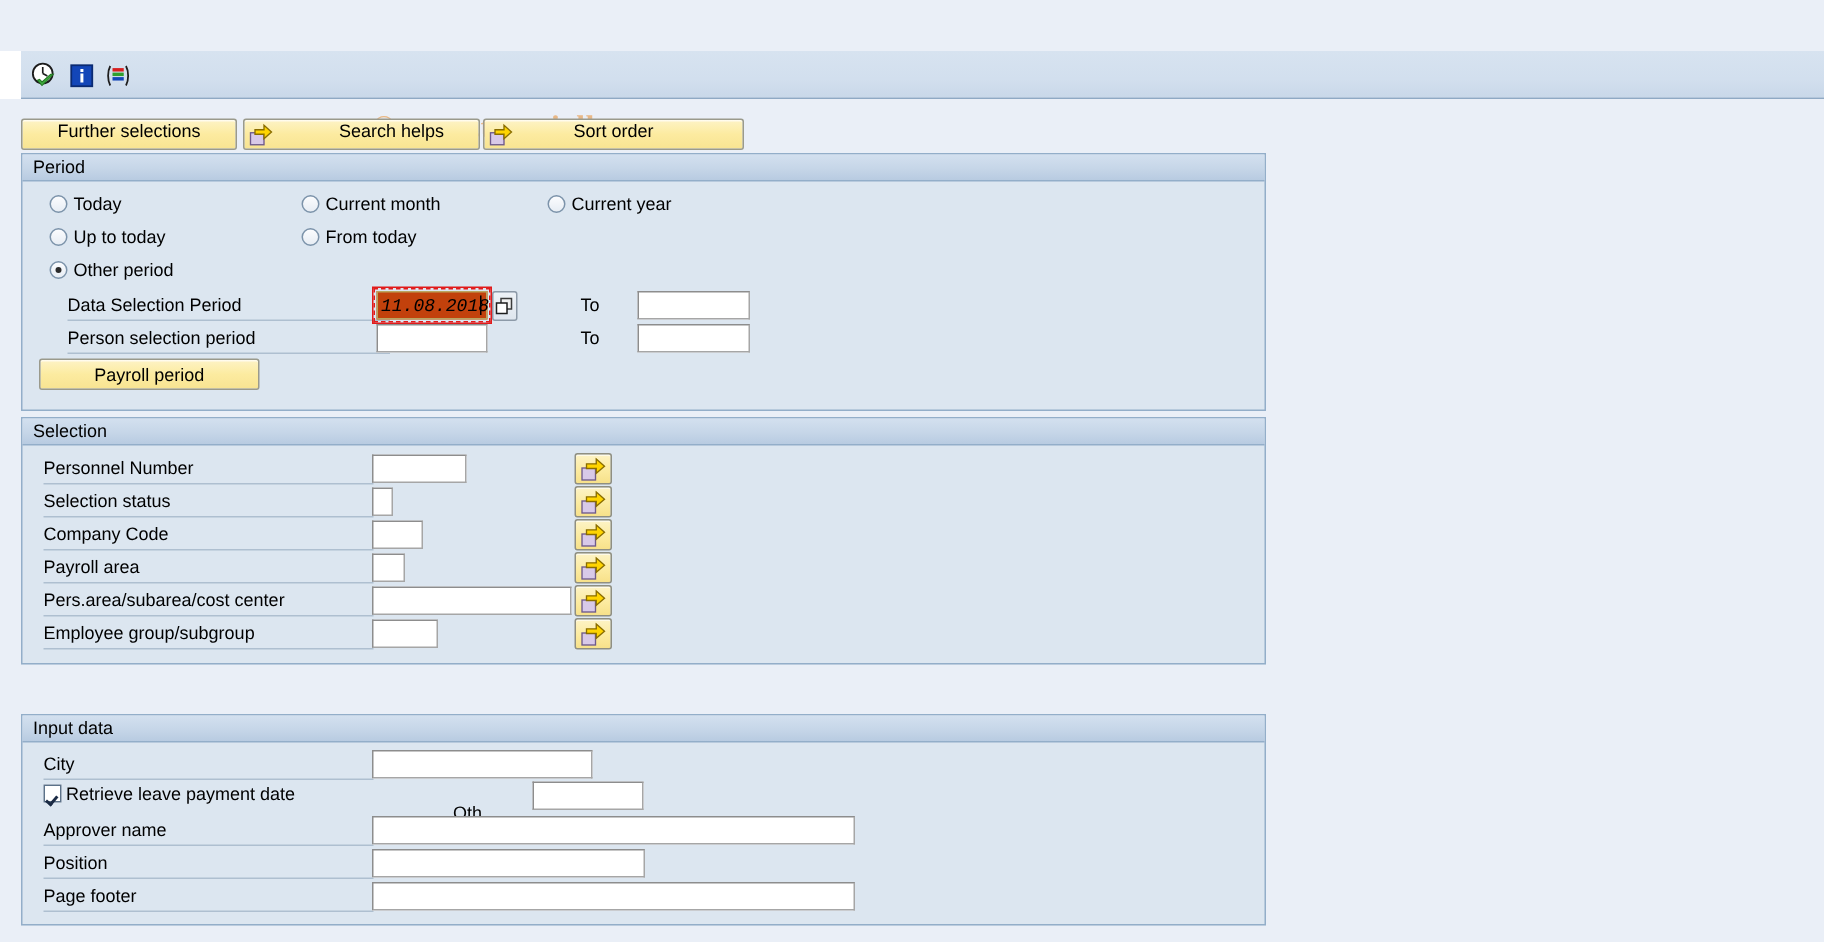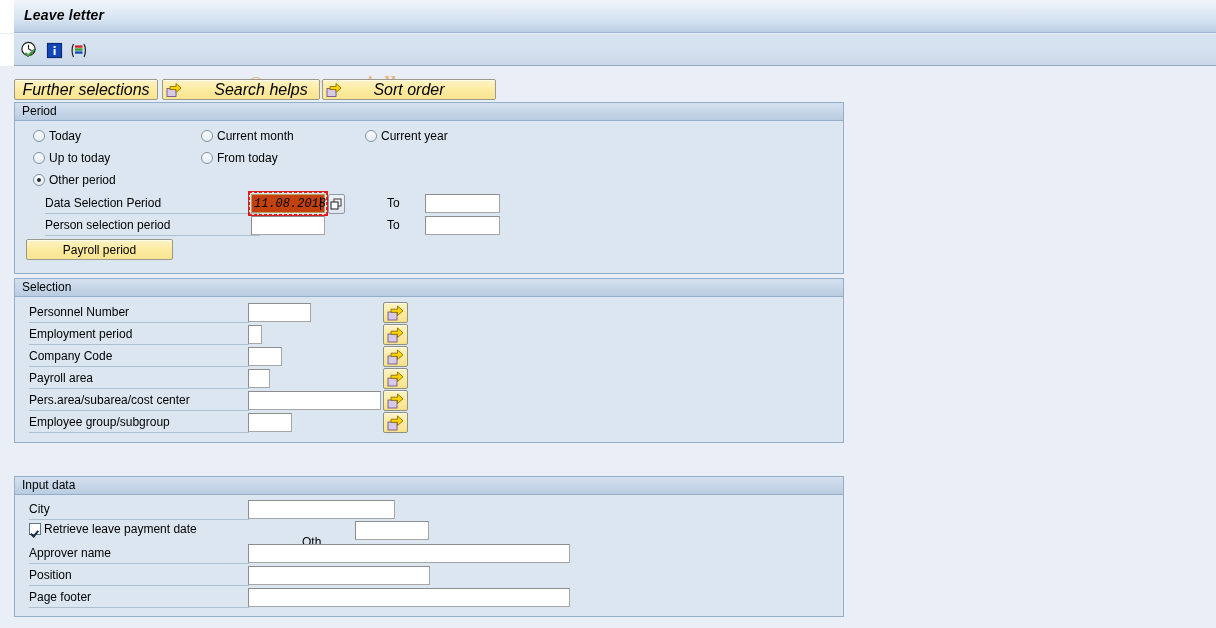--- a/index.html
+++ b/index.html
@@ -72,27 +72,26 @@
   .btnrow {
     position: absolute; left: 14px; top: 79px;
     height: 21px;
   }
   .sapbtn {
     position: absolute; top: 0;
     height: 21px;
     background: linear-gradient(to bottom,#fdf3c6 0%, #fceba0 50%, #f8e492 100%);
     border: 1px solid #9a9a8c;
     border-radius: 2px;
-    font-size: 16px;
+    font-size: 12px;
     color: #000;
-    display: flex; align-items: flex-end; justify-content: center;
+    display: flex; align-items: flex-start; justify-content: center;
     cursor: pointer;
     white-space: nowrap;
     box-shadow: inset 0 1px 0 rgba(255,255,255,.7);
-    font-style: italic;
   }
   .sapbtn .arrowicon {
     position: absolute; left: 3px; top: 2px;
     width: 16px; height: 16px;
   }
   .btn-further { left: 0;   width: 144px; }
   .btn-search  { left: 148px; width: 158px; padding-left: 40px; }
   .btn-sort    { left: 308px; width: 174px; }
 
   
@@ -234,24 +233,20 @@
     border-bottom: 2px solid #1a2a44;
     transform: rotate(40deg);
   }
   .cblabel { font-size: 12px; }
 </style>
 </head>
 <body>
 
 <div id="app">
 
-  <div class="titlebar">
-    <div class="titlebar-leftpad"></div>
-    <div class="title-text">Leave letter</div>
-  </div>
 
   <div class="icontoolbar">
     <div class="icontoolbar-leftpad"></div>
 
     <div class="tb-icon i1">
       <svg width="19" height="19" viewBox="0 0 19 19">
         <circle cx="8.5" cy="8" r="6.6" fill="#ffffff" stroke="#1d1d1d" stroke-width="1.2"></circle>
         <line x1="8.5" y1="8" x2="8.5" y2="3.7" stroke="#1d1d1d" stroke-width="1.1"></line>
         <line x1="8.5" y1="8" x2="11.6" y2="9.6" stroke="#1d1d1d" stroke-width="1.1"></line>
         <path d="M5 12.5 L8 16 L15.5 8.5 L13.8 8.5 L8 13.6 L6.4 11.9 Z" fill="#3fae3f" stroke="#227722" stroke-width=".7"></path>
@@ -376,21 +371,21 @@
       </div>
       <div class="sapinput" style="left:233px; top:6px; width:63px;"></div>
       <div class="multibtn" style="left:368px; top:5px;">
         <svg width="17" height="16" viewBox="0 0 17 16">
           <rect x="1" y="7" width="9" height="8" fill="#d8c9e8" stroke="#6e5a8c" stroke-width=".9"></rect>
           <path d="M4 4.2 L10.5 4.2 L10.5 1 L16 5.8 L10.5 10.5 L10.5 7.3 L4 7.3 Z" fill="#ffd400" stroke="#8a6d00" stroke-width=".9"></path>
         </svg>
       </div>
 
       <div class="frow" style="left:14px; top:29px; width:220px;">
-        <span class="flabel">Employment period</span>
+        <span class="flabel">Selection status</span>
         <span class="fline" style="width:220px;"></span>
       </div>
       <div class="sapinput" style="left:233px; top:28px; width:14px;"></div>
       <div class="multibtn" style="left:368px; top:27px;">
         <svg width="17" height="16" viewBox="0 0 17 16">
           <rect x="1" y="7" width="9" height="8" fill="#d8c9e8" stroke="#6e5a8c" stroke-width=".9"></rect>
           <path d="M4 4.2 L10.5 4.2 L10.5 1 L16 5.8 L10.5 10.5 L10.5 7.3 L4 7.3 Z" fill="#ffd400" stroke="#8a6d00" stroke-width=".9"></path>
         </svg>
       </div>
 

